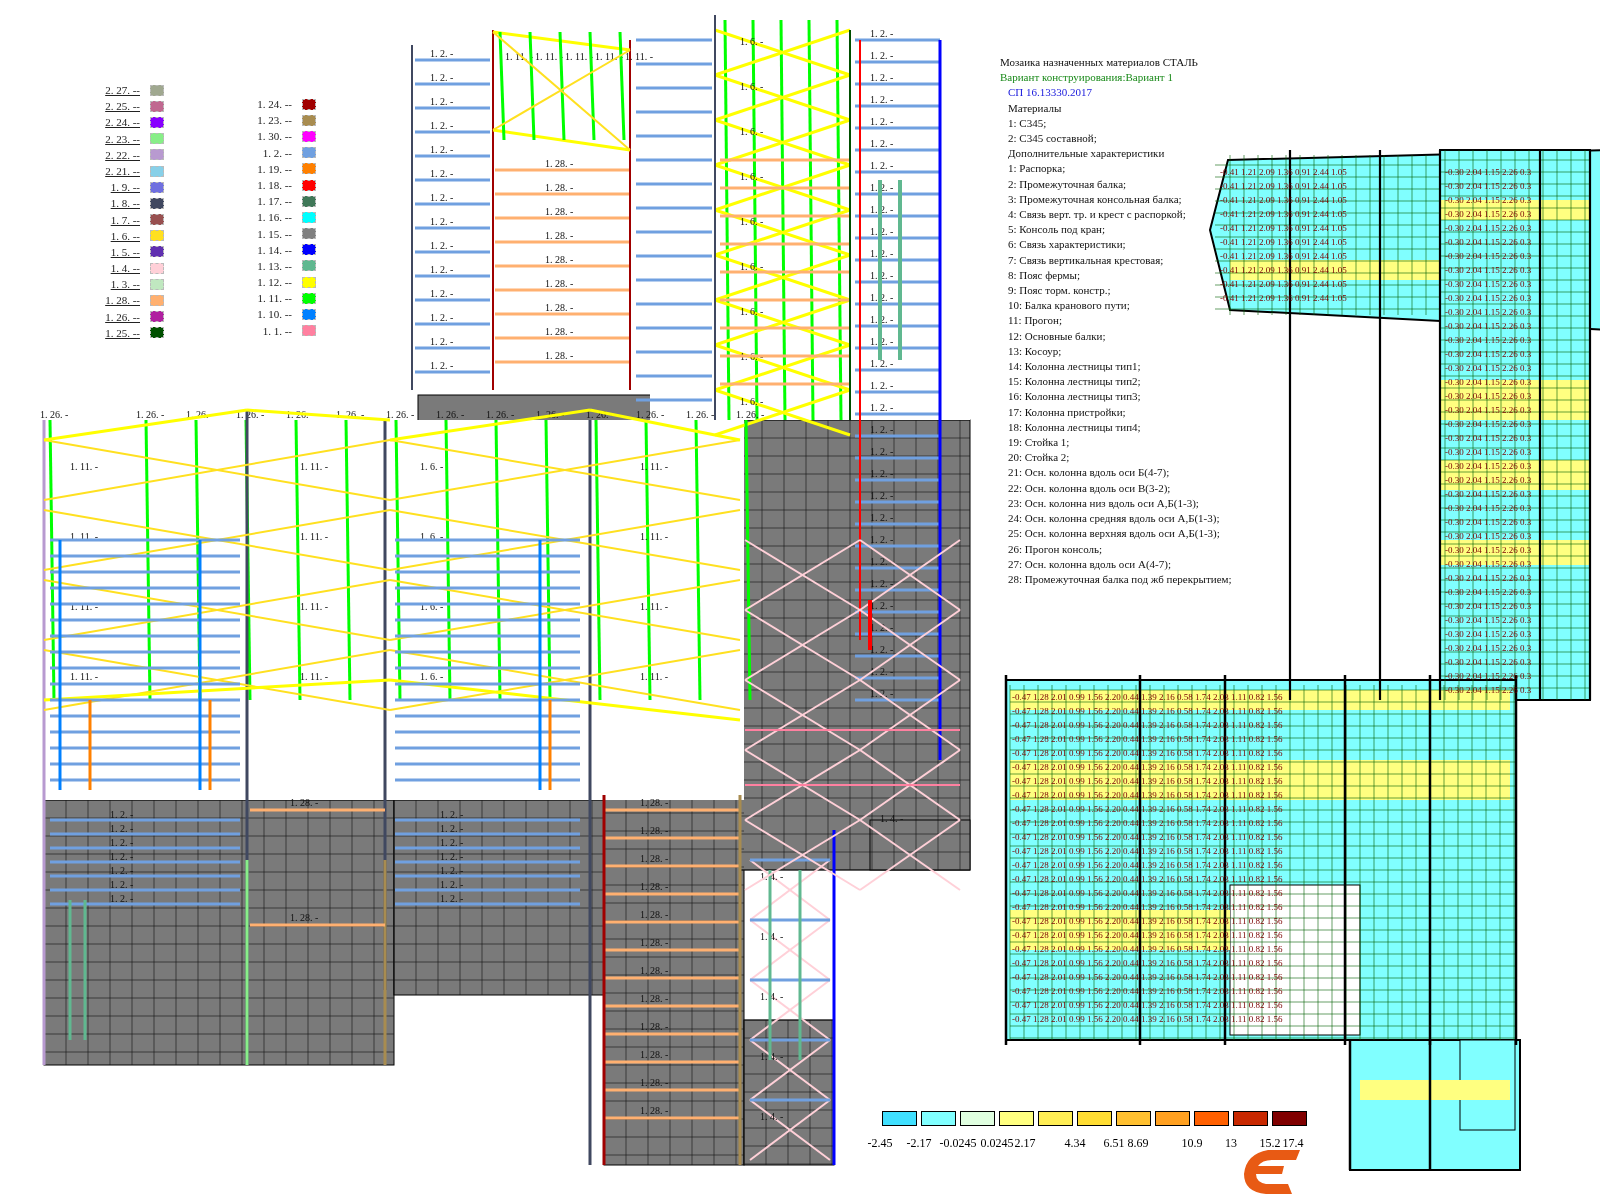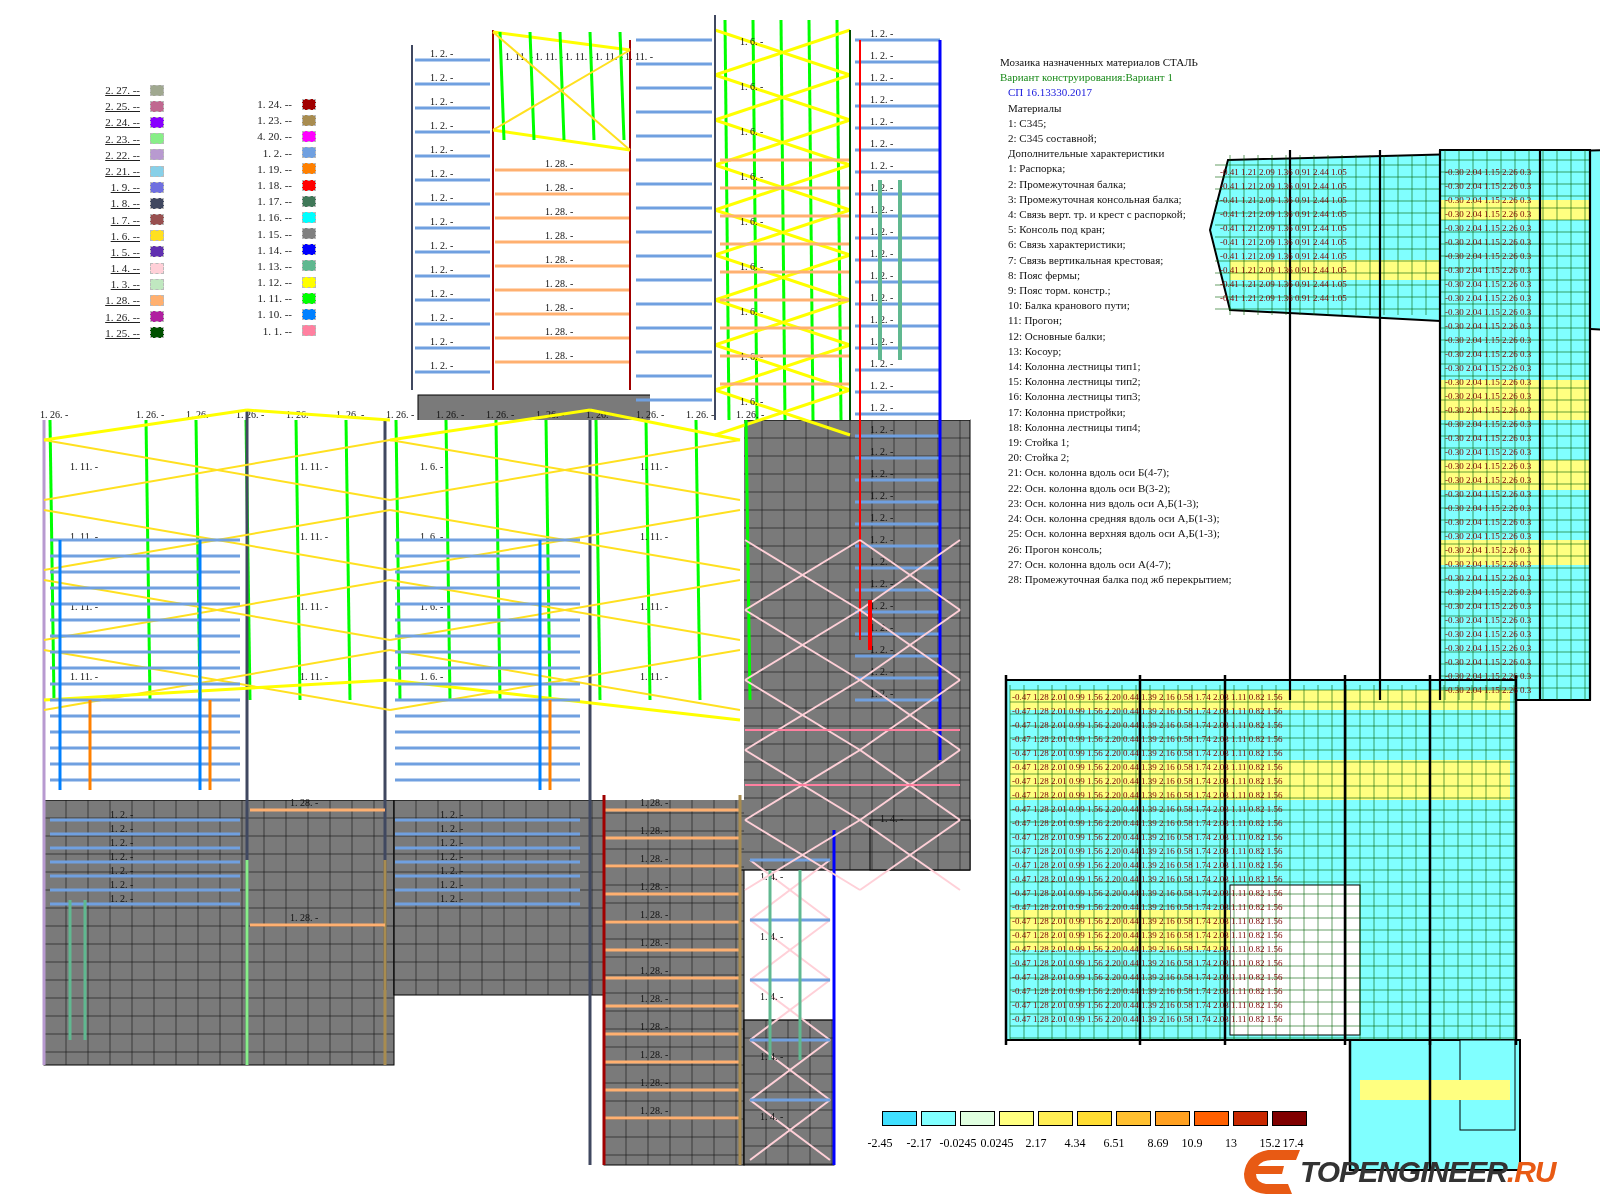--- a/index.html
+++ b/index.html
@@ -98,21 +98,21 @@
 <div id="legend-right" class="legend">
     <div class="row">
       <span>1. 24. --</span>
       <span class="sw" style="background: rgb(160, 0, 0);"></span>
     </div>
     <div class="row">
       <span>1. 23. --</span>
       <span class="sw" style="background: rgb(168, 140, 80);"></span>
     </div>
     <div class="row">
-      <span>4. 20. --</span>
+      <span>1. 30. --</span>
       <span class="sw" style="background: rgb(255, 0, 255);"></span>
     </div>
     <div class="row">
       <span>1. 2. --</span>
       <span class="sw" style="background: rgb(112, 160, 224);"></span>
     </div>
     <div class="row">
       <span>1. 19. --</span>
       <span class="sw" style="background: rgb(255, 128, 0);"></span>
     </div>
@@ -1045,31 +1045,30 @@
       <div class="box" style="background: rgb(255, 160, 32);"></div>
       <div class="box" style="background: rgb(255, 96, 0);"></div>
       <div class="box" style="background: rgb(200, 40, 0);"></div>
       <div class="box" style="background: rgb(128, 0, 0);"></div>
     </div>
   <div class="labels" id="scale-labels">
       <span style="left: -2px;">-2.45</span>
       <span style="left: 37px;">-2.17</span>
       <span style="left: 76px;">-0.0245</span>
       <span style="left: 115px;">0.0245</span>
-      <span style="left: 154px;">2.17</span>
+      <span style="left: 143px;">2.17</span>
       <span style="left: 193px;">4.34</span>
       <span style="left: 232px;">6.51</span>
-      <span style="left: 276px;">8.69</span>
+      <span style="left: 256px;">8.69</span>
       <span style="left: 310px;">10.9</span>
       <span style="left: 349px;">13</span>
       <span style="left: 388px;">15.2</span>
       <span style="left: 411px; text-align: center;">17.4</span>
     </div>
 </div>
 
 <div id="logo">
   <div class="mark">
     <svg width="62" height="48" viewBox="0 0 62 48">
       <path d="M30 2 Q8 6 6 26 Q6 44 28 46 L54 46 L50 36 L28 36 Q18 34 18 26 L44 26 L46 18 L20 18 Q24 12 34 12 L58 12 L62 2 Z" fill="#e85a14"></path>
     </svg>
   </div>
-  <div class="txt"><span>TOPENGINEER</span><span class="ru">.RU</span></div>
 </div>
 
 </body></html>

